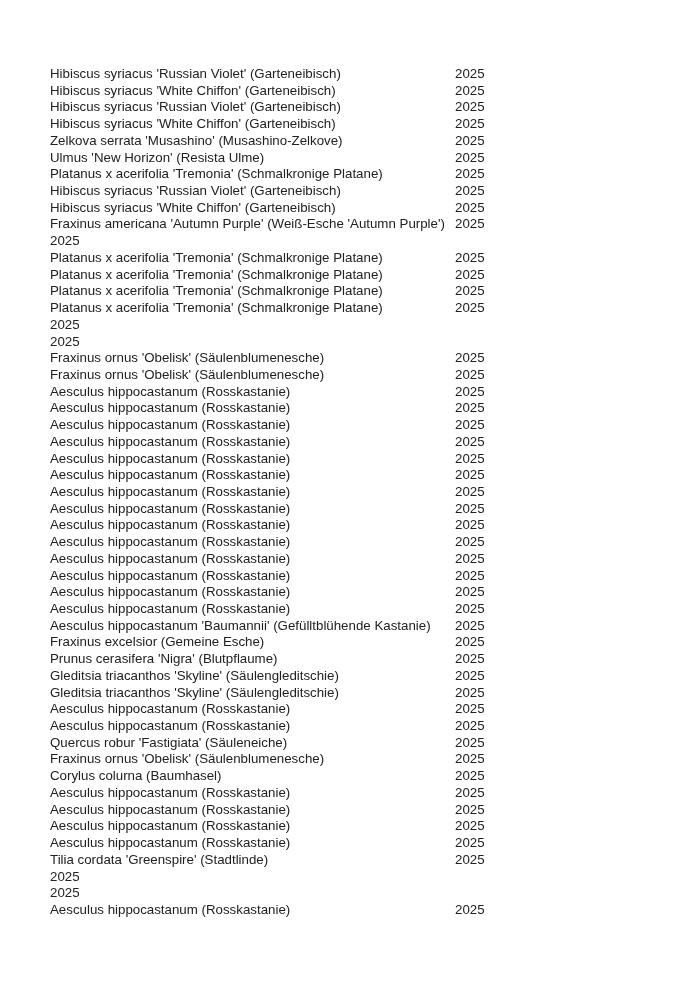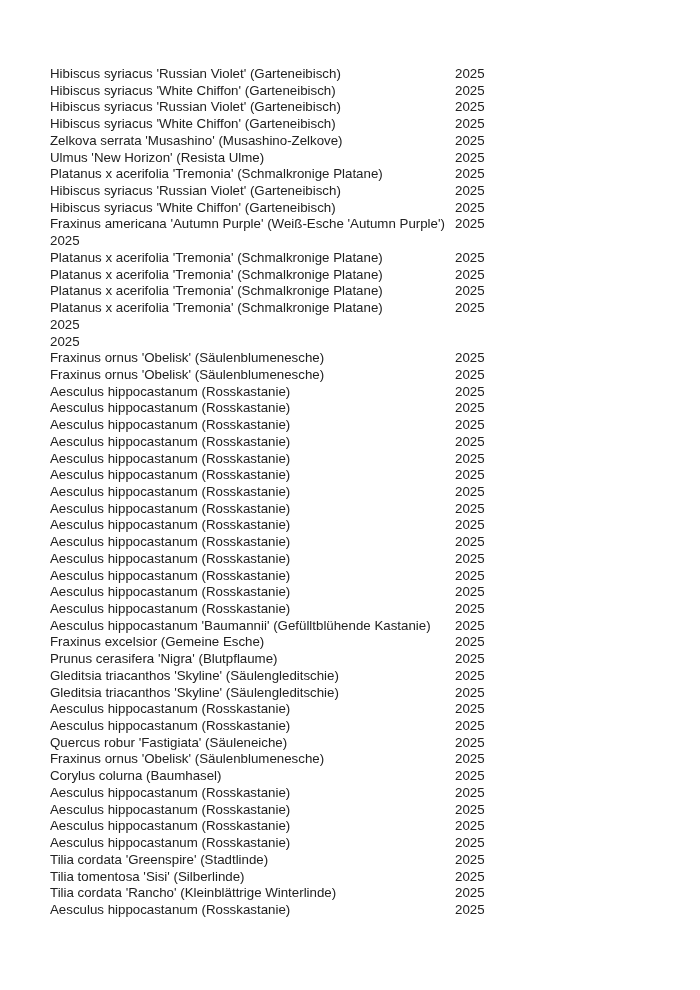--- a/index.html
+++ b/index.html
@@ -273,26 +273,24 @@
     <span class="plant-name">Aesculus hippocastanum (Rosskastanie)</span>
     <span class="plant-year">2025</span>
   </div>
 
   <div class="plant-row">
     <span class="plant-name">Tilia cordata 'Greenspire' (Stadtlinde)</span>
     <span class="plant-year">2025</span>
   </div>
 
   <div class="plant-row">
-    <span class="plant-name">Tilia tomentosa 'Sisi' (Silberlinde)</span>
-    <span class="plant-year">2025</span>
-  </div>
-
-  <div class="plant-row">
-    <span class="plant-name">Tilia cordata 'Rancho' (Kleinblättrige Winterlinde)</span>
+    <span class="plant-year">2025</span>
+  </div>
+
+  <div class="plant-row">
     <span class="plant-year">2025</span>
   </div>
 
   <div class="plant-row">
     <span class="plant-name">Aesculus hippocastanum (Rosskastanie)</span>
     <span class="plant-year">2025</span>
   </div>
 </div>
 
 </body></html>

